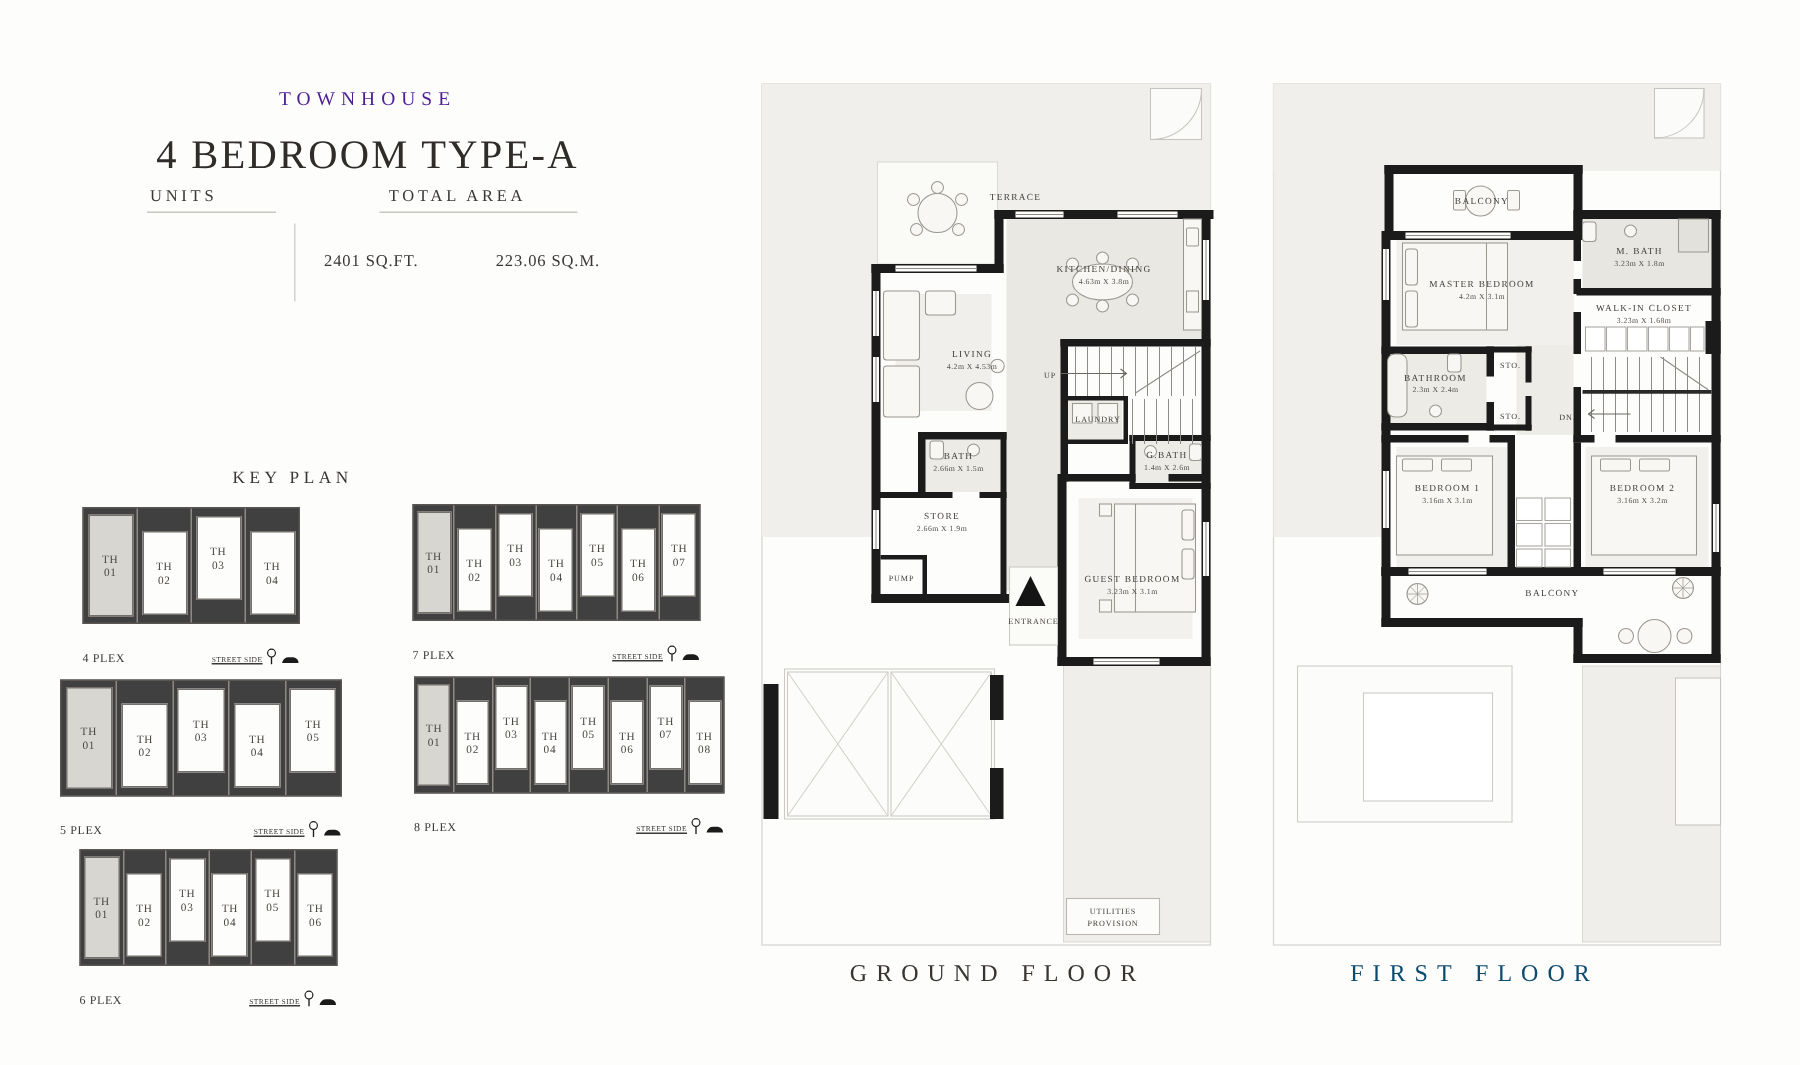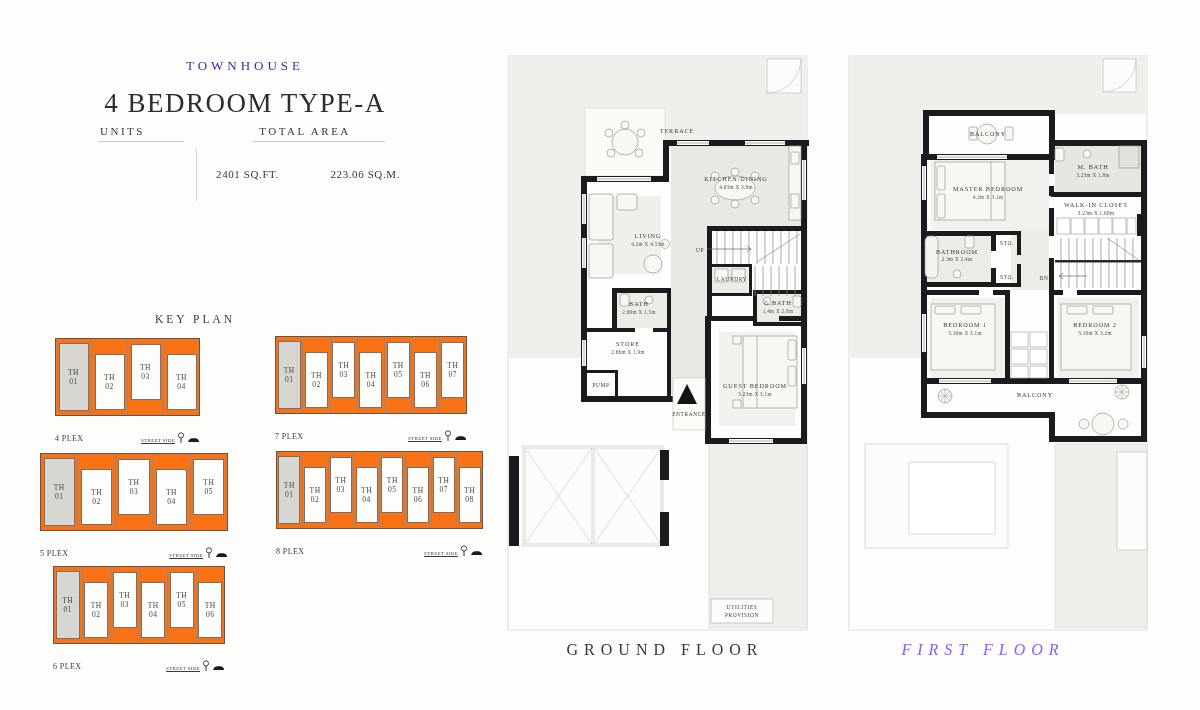--- a/index.html
+++ b/index.html
@@ -17,42 +17,42 @@
   .sqft{left:205px;top:168px;width:85px;text-align:center;font-size:11px;letter-spacing:0.6px;}
   .sqm{left:310px;top:168px;width:90px;text-align:right;font-size:11px;letter-spacing:0.6px;}
   .keyplan-title{left:155px;top:313px;width:165px;text-align:left;font-size:11.5px;letter-spacing:3px;}
   
   .plex{position:absolute;}
   .plex-0{left:55px;top:338px;width:145px;}
   .plex-1{left:275px;top:336px;width:192px;}
   .plex-2{left:40px;top:453px;width:188px;}
   .plex-3{left:276px;top:451px;width:207px;}
   .plex-4{left:53px;top:566px;width:172px;}
-  .plex-box{position:relative;border:1px solid #5a5753;background:#f97316;display:flex;height:76px;}
+  .plex-box{position:relative;border:1px solid #5a5753;background:#404040;display:flex;height:76px;}
   .plex-cell{flex:1;border-right:1px solid #8d8a84;display:flex;align-items:center;justify-content:center;}
   .plex-cell:last-child{border-right:none;}
   .plex-unit{width:80%;height:72%;border:1px solid #74716c;background:#fdfdfb;display:flex;
              flex-direction:column;align-items:center;justify-content:center;
              font-size:7.5px;letter-spacing:0.5px;color:#4a4743;line-height:9px;text-align:center;}
   .plex-unit.up{transform:translateY(-5px);}
   .plex-unit.dn{transform:translateY(5px);}
   .plex-unit.hl{background:#d7d6d1;height:86%;transform:none;}
   .plex-footer{display:flex;justify-content:space-between;align-items:flex-end;margin-top:16px;
                font-family:Liberation Serif, serif;font-size:8px;color:#3c3a37;letter-spacing:0.4px;}
   .street{display:flex;align-items:flex-end;gap:2px;font-size:5px;letter-spacing:0.3px;}
   .street .txt{text-decoration:underline;}
   
   .gf-svg{left:505px;top:48px;}
   .ff-svg{left:845px;top:48px;}
   svg text{font-family:"Liberation Serif",serif;fill:#413d39;}
   .rm{font-size:6.2px;letter-spacing:0.9px;}
   .dim{font-size:5.2px;letter-spacing:0.3px;fill:#55514c;}
   .sm{font-size:5.4px;letter-spacing:0.6px;}
   .gf-title{left:540px;top:641px;width:250px;text-align:center;font-size:16px;letter-spacing:6px;color:#383430;}
-  .ff-title{left:868px;top:641px;width:230px;text-align:center;font-size:16px;letter-spacing:6px;color:#8b5cf6;font-style:italic;}
+  .ff-title{left:868px;top:641px;width:230px;text-align:center;font-size:16px;letter-spacing:6px;color:#0c4a6e;}
 </style>
 </head>
 <body>
 
 <div class="page">
 
   <div class="abs brand">TOWNHOUSE</div>
   <div class="abs main-title">4 BEDROOM TYPE-A</div>
   <div class="abs units-label">UNITS</div>
   <div class="abs area-label">TOTAL AREA</div>

